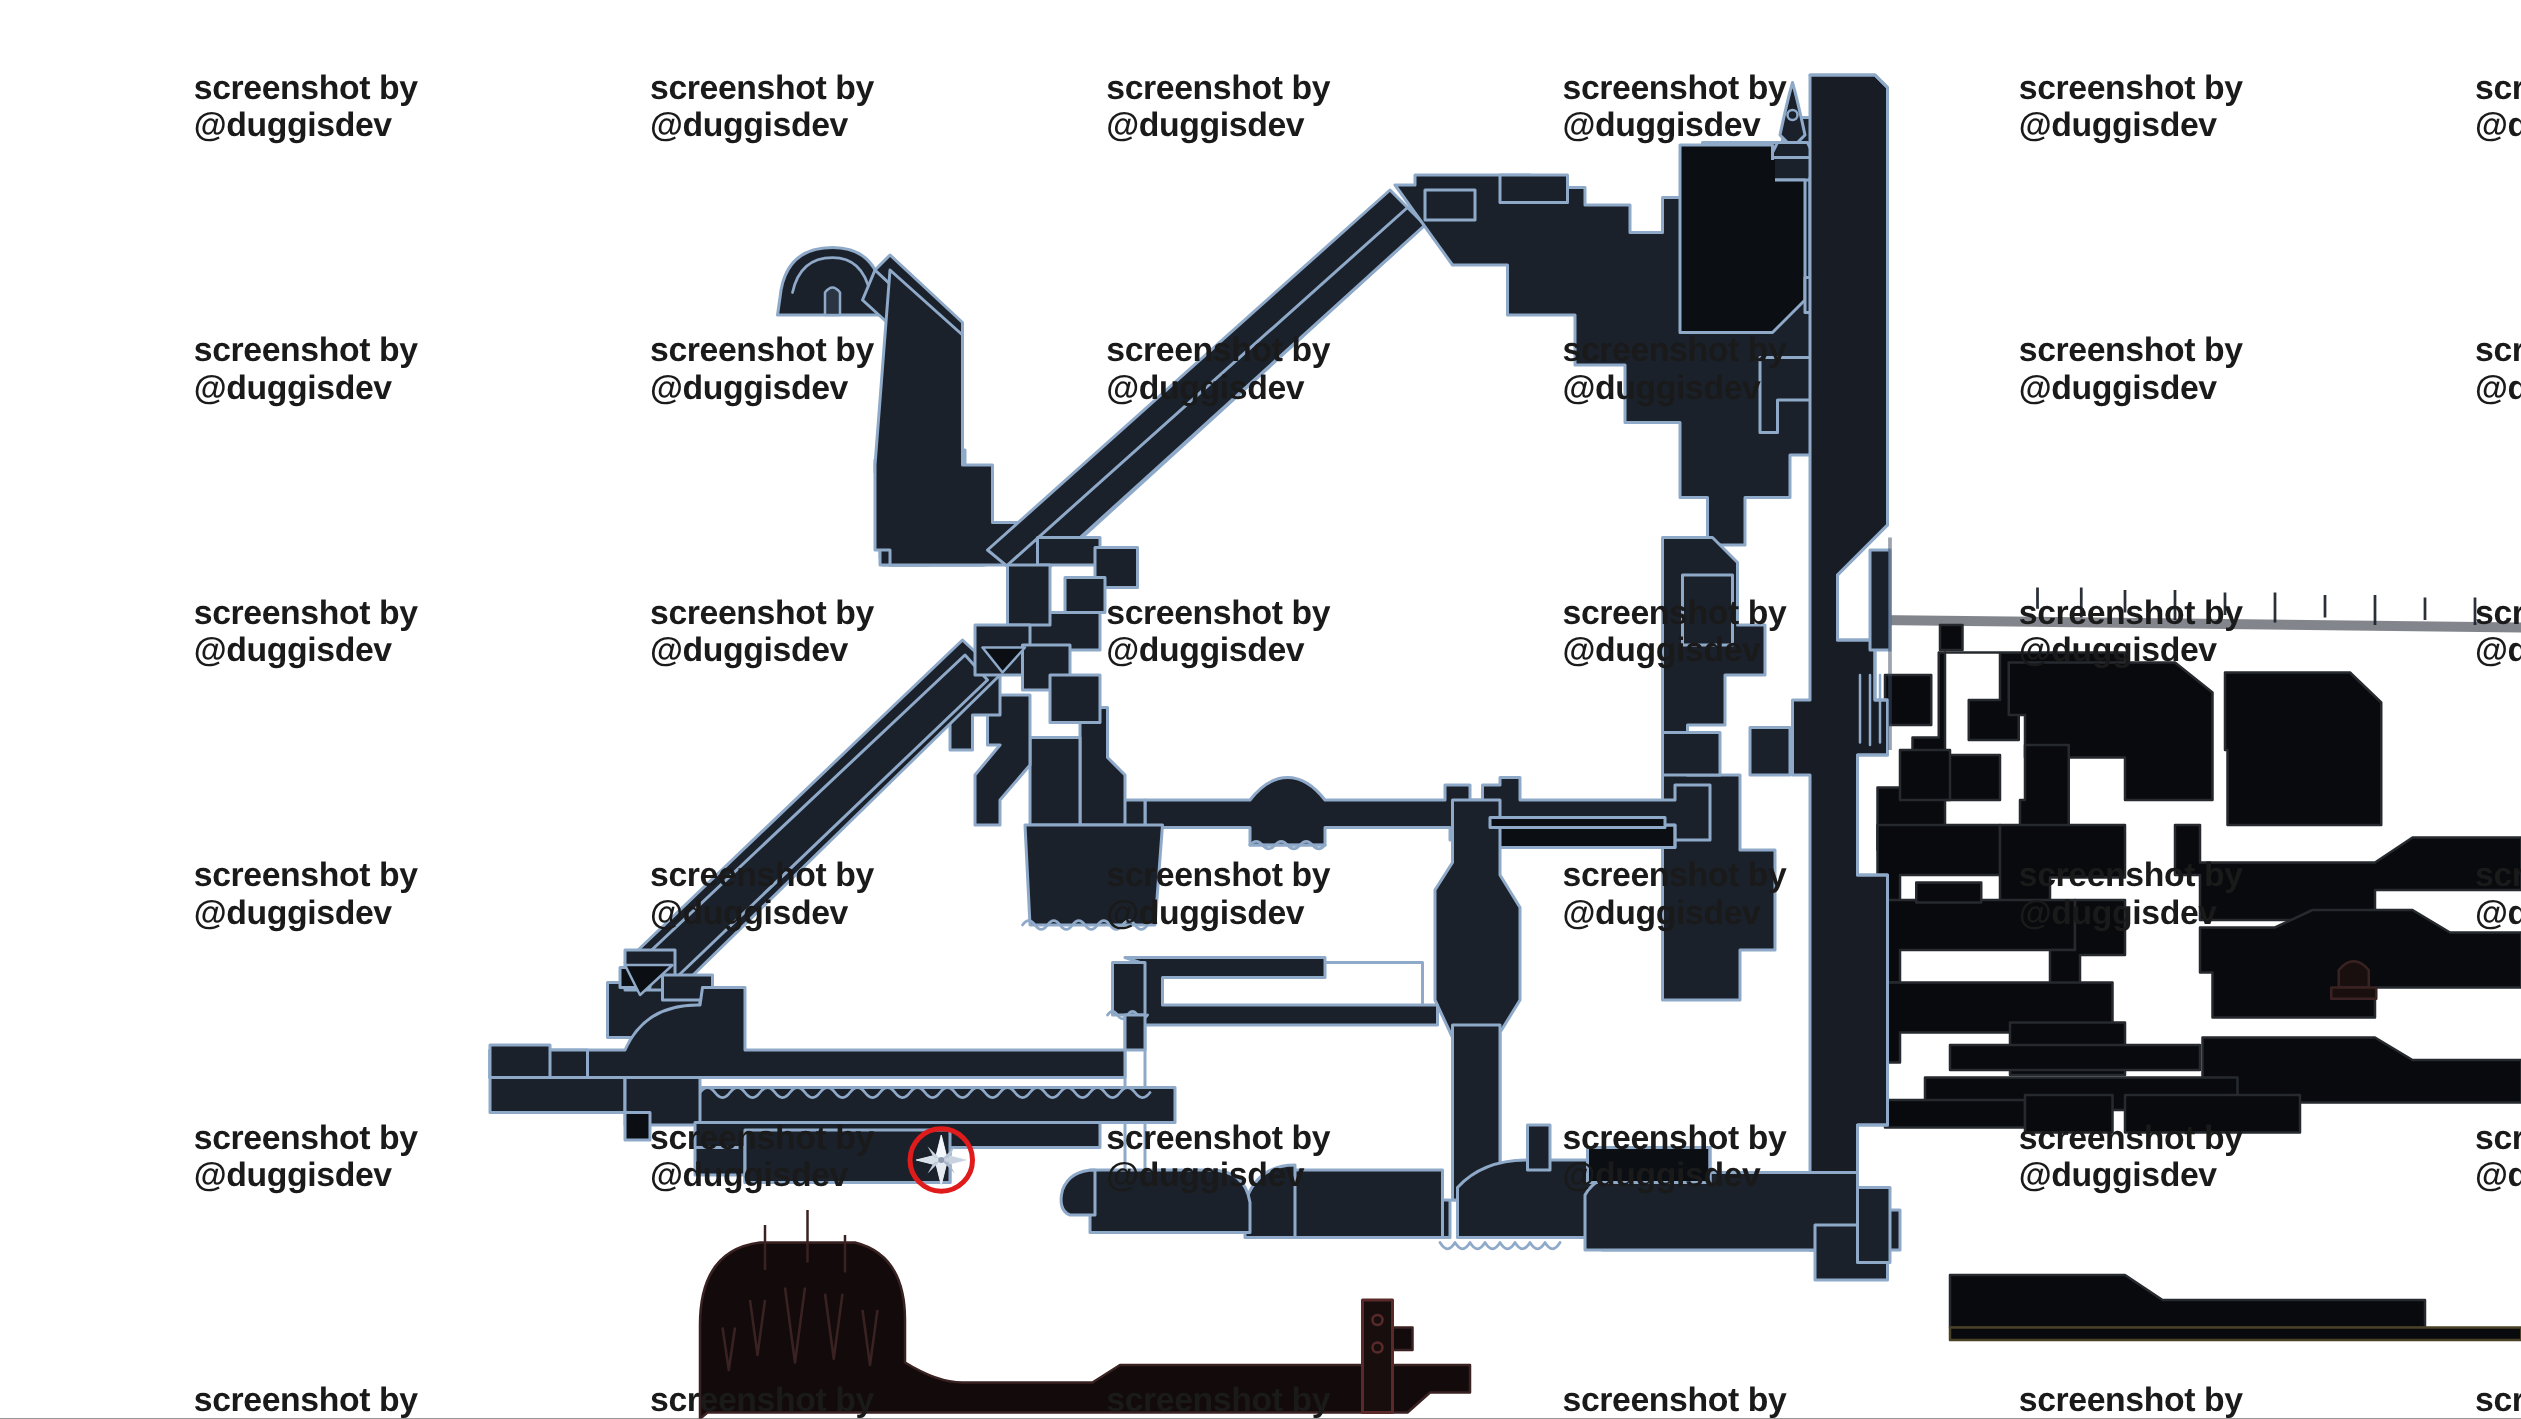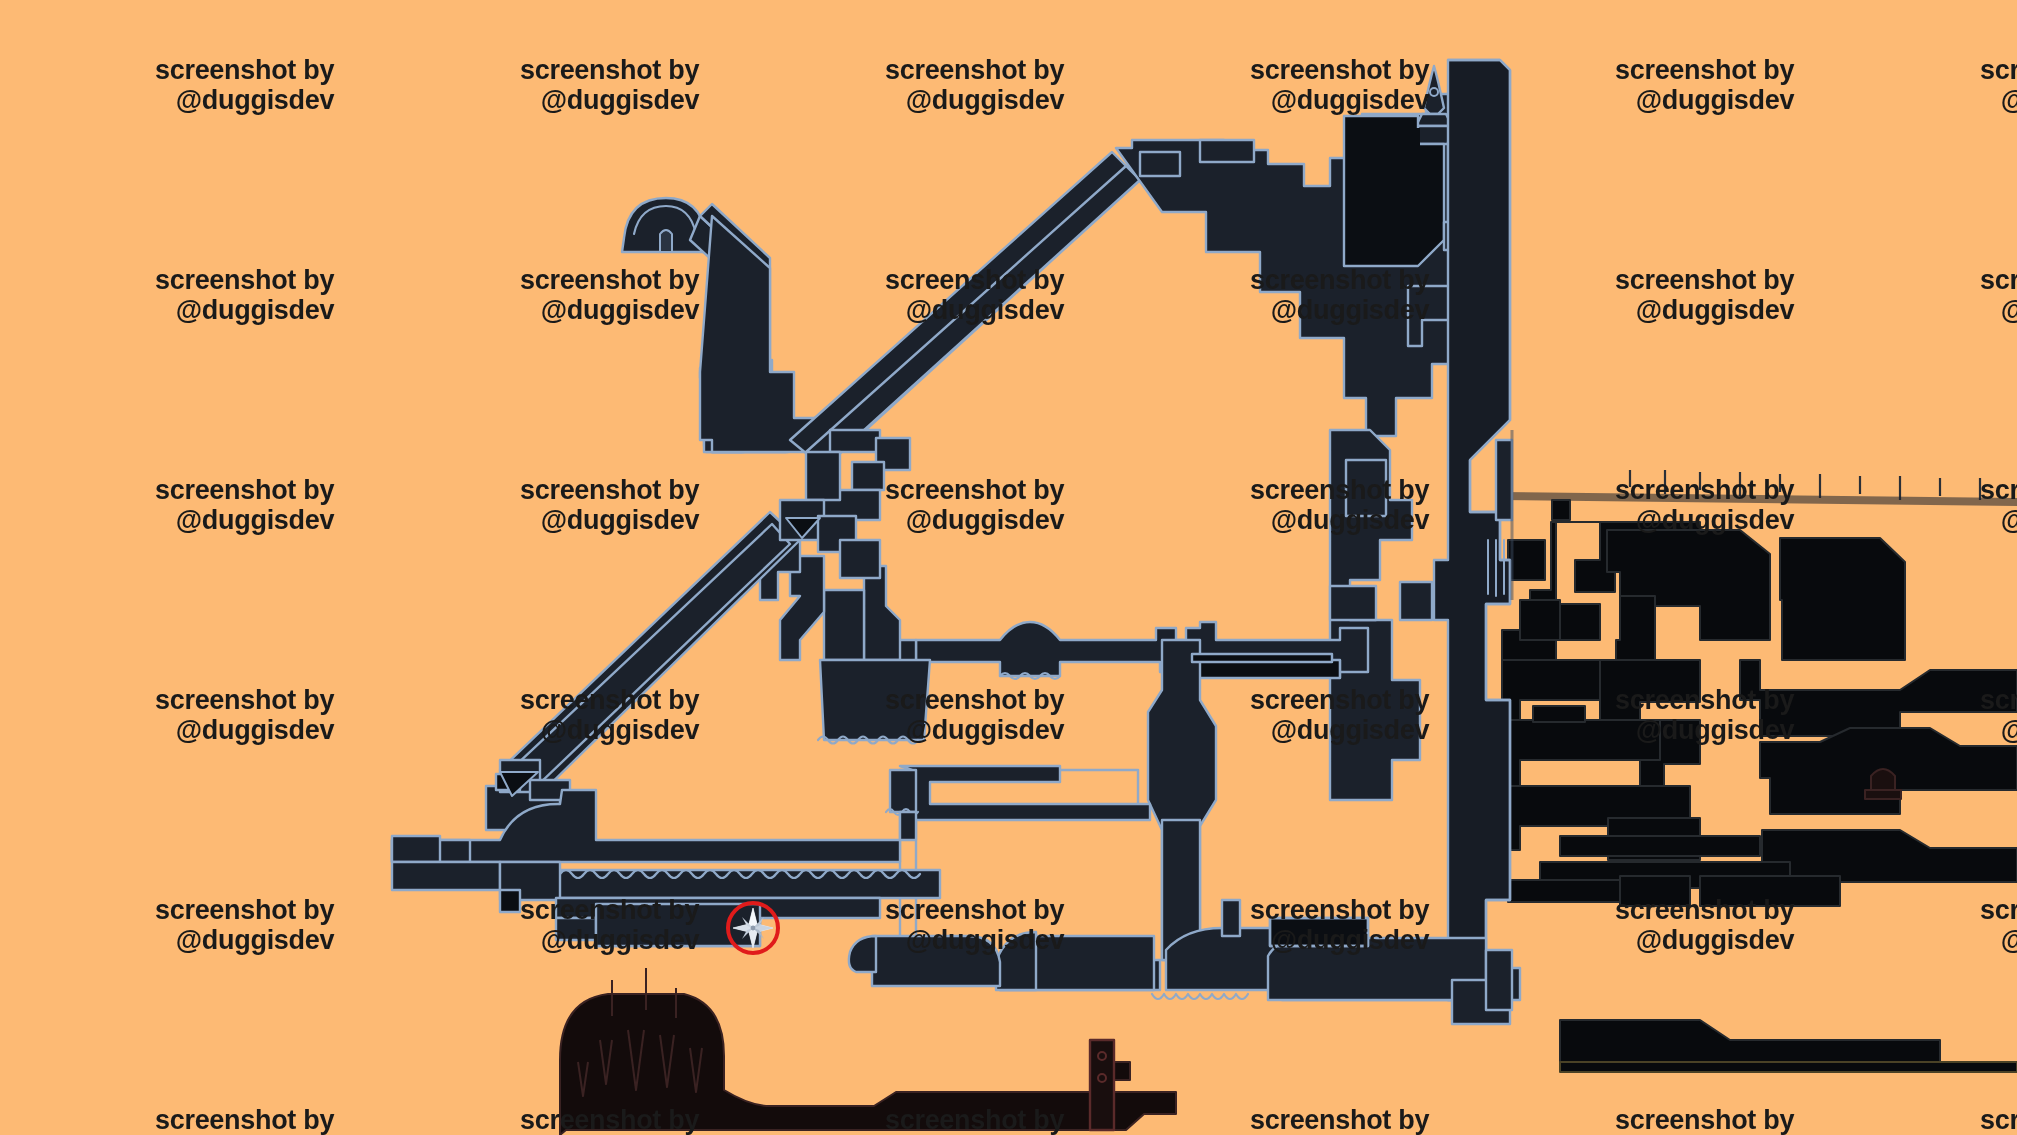--- a/index.html
+++ b/index.html
@@ -38,21 +38,21 @@
   .watermark-tile {
     position: absolute;
     color: #1a1a1a;
     font-size: 27px;
     font-weight: bold;
     line-height: 30px;
     letter-spacing: -0.3px;
     white-space: nowrap;
     user-select: none;
   }
-  .watermark-tile .wm-l2 { display: block; text-align: right; }
+  .watermark-tile .wm-l2 { display: block; }
 
   
   #player-marker {
     position: absolute;
     z-index: 60;
     width: 54px;
     height: 54px;
     margin-left: -27px;
     margin-top: -27px;
   }
@@ -71,21 +71,21 @@
     position: absolute;
     width: 1px; height: 1px;
     overflow: hidden;
     clip: rect(0 0 0 0);
     white-space: nowrap;
   }
 </style>
 </head>
 <body>
 
-<div id="screen" style="background: #fdba74;">
+<div id="screen" style="background: #ffffff;">
 
   <h1 class="sr-only">World Map</h1>
 
   <svg id="map-canvas" viewBox="0 0 2017 1135" xmlns="http://www.w3.org/2000/svg" preserveAspectRatio="none">
 
     <defs>
 
       <pattern id="waveEdge" x="0" y="0" width="16" height="8" patternUnits="userSpaceOnUse">
         <path d="M0 4 q4 -5 8 0 q4 5 8 0" fill="none" stroke="#8fa9c9" stroke-width="2.2"></path>
       </pattern>

